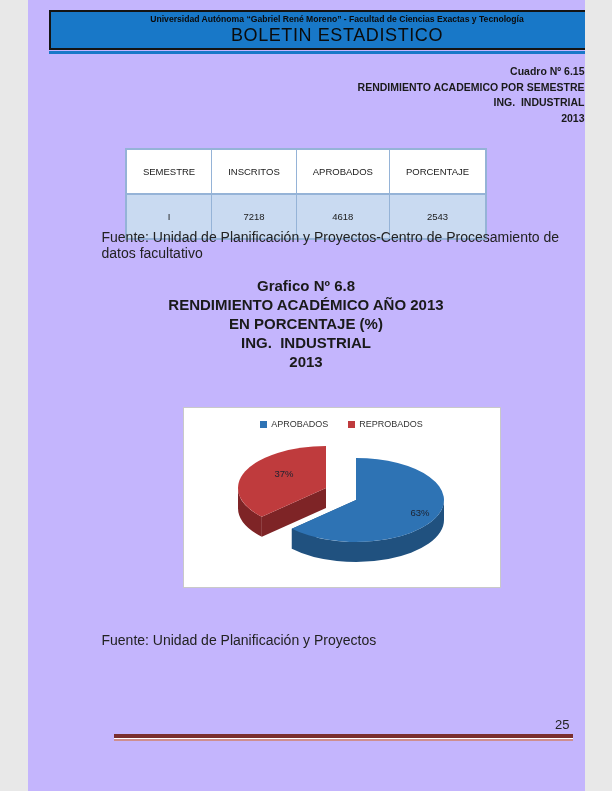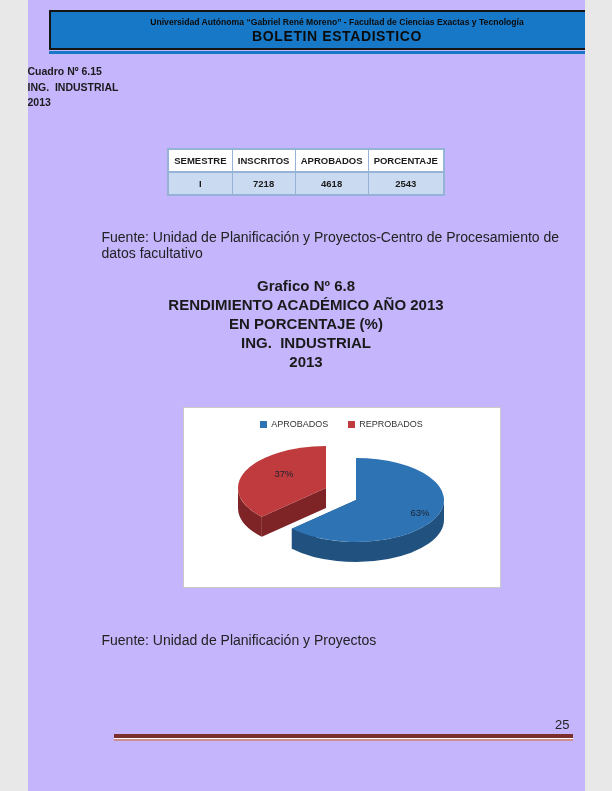--- a/index.html
+++ b/index.html
@@ -10,40 +10,40 @@
     overflow:hidden;
   }
   
   .header-wrap { position:absolute; left:21px; top:10px; width:577px; }
   .header { display:flex; border:2px solid #141414; height:40px; }
   .header-left {
     flex:1; background:#1878C8; display:flex; flex-direction:column;
     align-items:center; justify-content:center; padding:1px 4px;
   }
   .header-line1 { font-size:8.6px; font-weight:bold; color:#0b0b0b; white-space:nowrap; }
-  .header-line2 { font-size:14px; font-weight:bold; color:#0b0b0b; letter-spacing:0.6px; margin-top:1px; }
+  .header-line2 { font-size:18px; font-weight:normal; color:#0b0b0b; letter-spacing:0.6px; margin-top:1px; }
   .header-right {
     width:108px; background:#C0504D; border-left:2px solid #141414;
     display:flex; align-items:center; justify-content:center;
     font-size:15px; font-weight:bold; color:#141414; letter-spacing:0.3px;
   }
   .header-underline { height:3px; background:#1878C8; margin-top:1px; }
 
   
-  .cuadro-title { position:absolute; top:64px; left:0; right:0; text-align:left; }
+  .cuadro-title { position:absolute; top:64px; left:0; right:0; text-align:right; }
   .cuadro-title div { font-size:10.5px; font-weight:bold; line-height:15.5px; white-space:pre; }
   .grafico-title { position:absolute; top:276px; left:0; right:0; text-align:center; }
   .grafico-title div { font-size:15px; font-weight:bold; line-height:19px; white-space:pre; }
 
   
   .table-wrap { position:absolute; top:148px; left:0; right:0; display:flex; justify-content:center; }
   table.data { border-collapse:collapse; border:2px solid #95B3D7; table-layout:fixed; }
   table.data th, table.data td {
-    border:1px solid #95B3D7; font-size:9.5px; font-weight:bold;
-    text-align:center; vertical-align:middle; padding:5px;
+    border:1px solid #95B3D7; font-size:9.5px; font-weight:normal;
+    text-align:center; vertical-align:middle; padding:16px;
   }
   table.data th { height:18px; background:#ffffff; }
   table.data td { height:16px; background:#ffffff; }
   table.data thead th { border-bottom:2px solid #95B3D7; }
   table.data tr.band td { background:#C9DAF1; }
 
   
   .fuente { position:absolute; left:74px; font-size:14px; color:#222; }
   .fuente-1 { top:229px; }
   .fuente-2 { top:632px; }
@@ -80,20 +80,21 @@
       <div class="header-left">
         <div class="header-line1">Universidad Autónoma “Gabriel René Moreno” - Facultad de Ciencias Exactas y Tecnología</div>
         <div class="header-line2">BOLETIN ESTADISTICO</div>
       </div>
     </div>
     <div class="header-underline"></div>
   </div>
 
   <div class="cuadro-title">
     <div>Cuadro Nº 6.15</div>
+    <div>RENDIMIENTO ACADEMICO POR SEMESTRE</div>
     <div>ING.  INDUSTRIAL</div>
     <div>2013</div>
   </div>
 
   <div class="table-wrap">
     <table class="data">
       <colgroup>
           <col style="width:64px">
           <col style="width:63px">
           <col style="width:73px">

